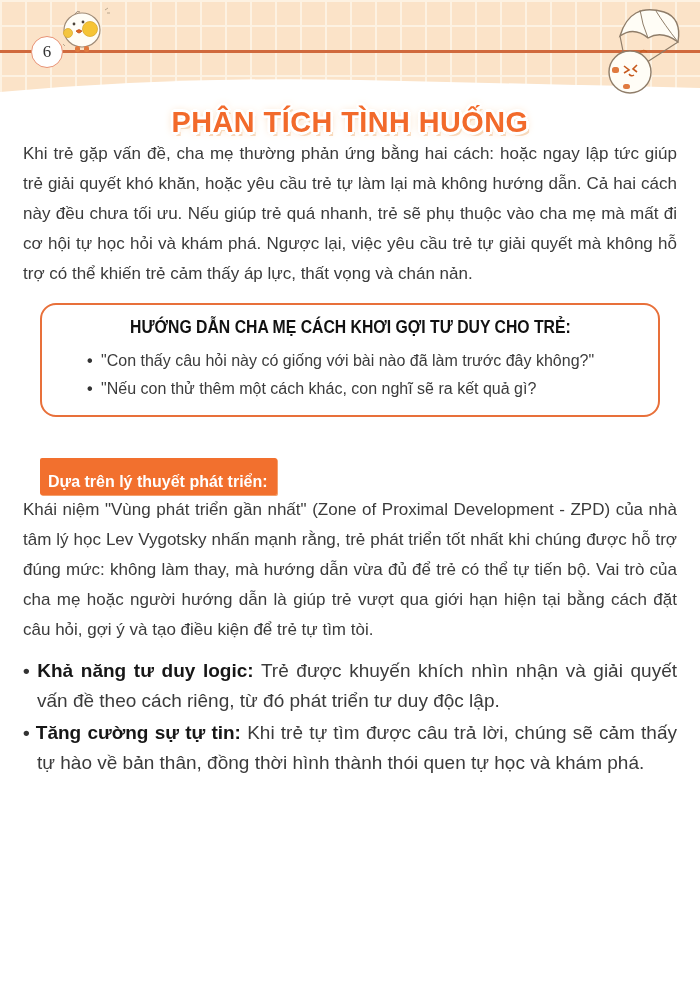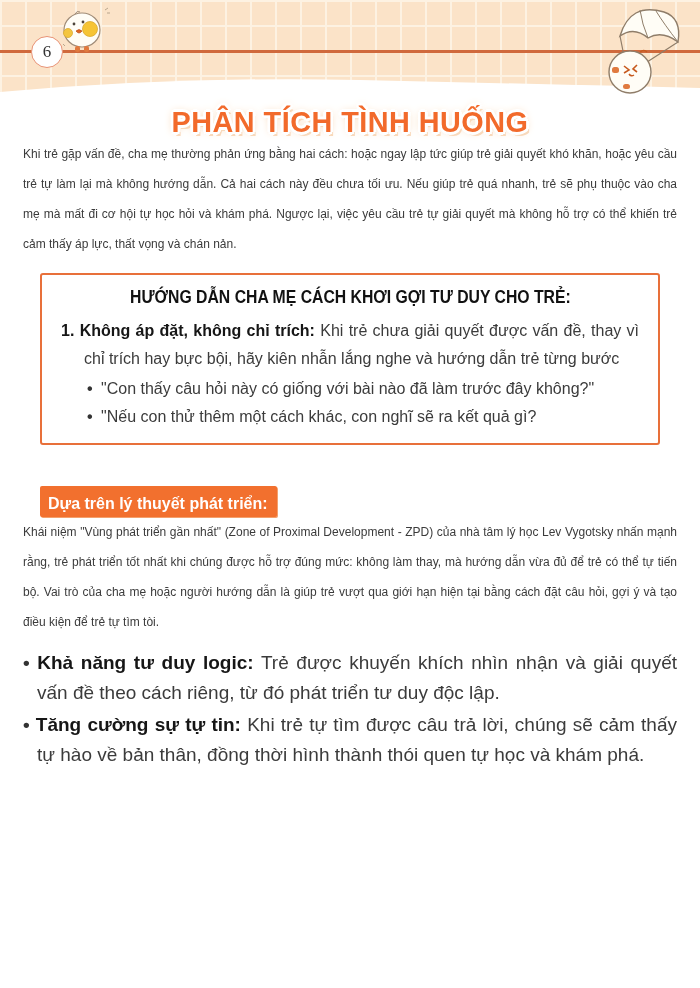--- a/index.html
+++ b/index.html
@@ -47,29 +47,29 @@
     color:#f26a2b;
     text-shadow:
       -2px -2px 0 #fff, 2px -2px 0 #fff, -2px 2px 0 #fff, 2px 2px 0 #fff,
       0 -3px 0 #fff, 0 3px 0 #fff, -3px 0 0 #fff, 3px 0 0 #fff,
       3px 4px 0 #f8d9bb, 0 0 9px #f6cda4;
     transform:scaleX(.96);
   }
   
   .content{padding:0 23px;}
   p.body-par{
-    font-size:12px;line-height:30px;margin:0;text-align:justify;
+    font-size:17px;line-height:30px;margin:0;text-align:justify;
   }
   .intro{margin-top:9px;}
   b,.bold{font-weight:bold;color:#161616;}
   
   .guide-box{
     margin:14px 17px 0 17px;
     border:2px solid #e8703a;
-    border-radius:3px;
+    border-radius:16px;
     background:#fff;
     padding:11px 19px 13px 19px;
   }
   .guide-heading-wrap{text-align:center;margin-bottom:9px;}
   .guide-heading{
     display:inline-block;
     font-size:19px;font-weight:800;color:#111;
     transform:scaleX(.83);transform-origin:center;
     letter-spacing:0;white-space:nowrap;
   }
@@ -85,21 +85,21 @@
   }
   .example-list li .dot{
     position:absolute;left:0;top:0;color:#333;font-weight:bold;
   }
   
   .chip{
     display:inline-block;
     margin-left:17px;
     background:#f2702e;
     color:#fff;font-weight:bold;font-size:16px;
-    padding:9px 9px 4px 8px;
+    padding:15px 9px 4px 8px;
     border-radius:2px;
     box-shadow:1px 1px 0 #f4a06c;
   }
   .chip1{margin-top:41px;}
   .chip2{margin-top:13px;}
   .after-chip{margin-top:11px;}
   
   .benefit{
     font-size:19px;line-height:30px;text-align:justify;
     padding-left:14px;text-indent:-14px;margin-top:2px;
@@ -152,25 +152,20 @@
 
 <div class="content">
 
   <p class="body-par intro">Khi trẻ gặp vấn đề, cha mẹ thường phản ứng bằng hai cách: hoặc ngay lập tức giúp trẻ giải quyết khó khăn, hoặc yêu cầu trẻ tự làm lại mà không hướng dẫn. Cả hai cách này đều chưa tối ưu. Nếu giúp trẻ quá nhanh, trẻ sẽ phụ thuộc vào cha mẹ mà mất đi cơ hội tự học hỏi và khám phá. Ngược lại, việc yêu cầu trẻ tự giải quyết mà không hỗ trợ có thể khiến trẻ cảm thấy áp lực, thất vọng và chán nản.</p>
 
   <div class="guide-box">
     <div class="guide-heading-wrap">
       <span class="guide-heading">HƯỚNG DẪN CHA MẸ CÁCH KHƠI GỢI TƯ DUY CHO TRẺ:</span>
     </div>
 
-    <div class="num-item">
-      <b>1.</b>
-      <b>Không áp đặt, không chỉ trích:</b>
-      <span>Khi trẻ chưa giải quyết được vấn đề, thay vì chỉ trích hay bực bội, hãy kiên nhẫn lắng nghe và hướng dẫn trẻ từng bước</span>
-    </div>
 
 
     <ul class="example-list">
       <li>
         <span class="dot">•</span>
         <span>"Con thấy câu hỏi này có giống với bài nào đã làm trước đây không?"</span>
       </li>
       <li>
         <span class="dot">•</span>
         <span>"Nếu con thử thêm một cách khác, con nghĩ sẽ ra kết quả gì?</span>

